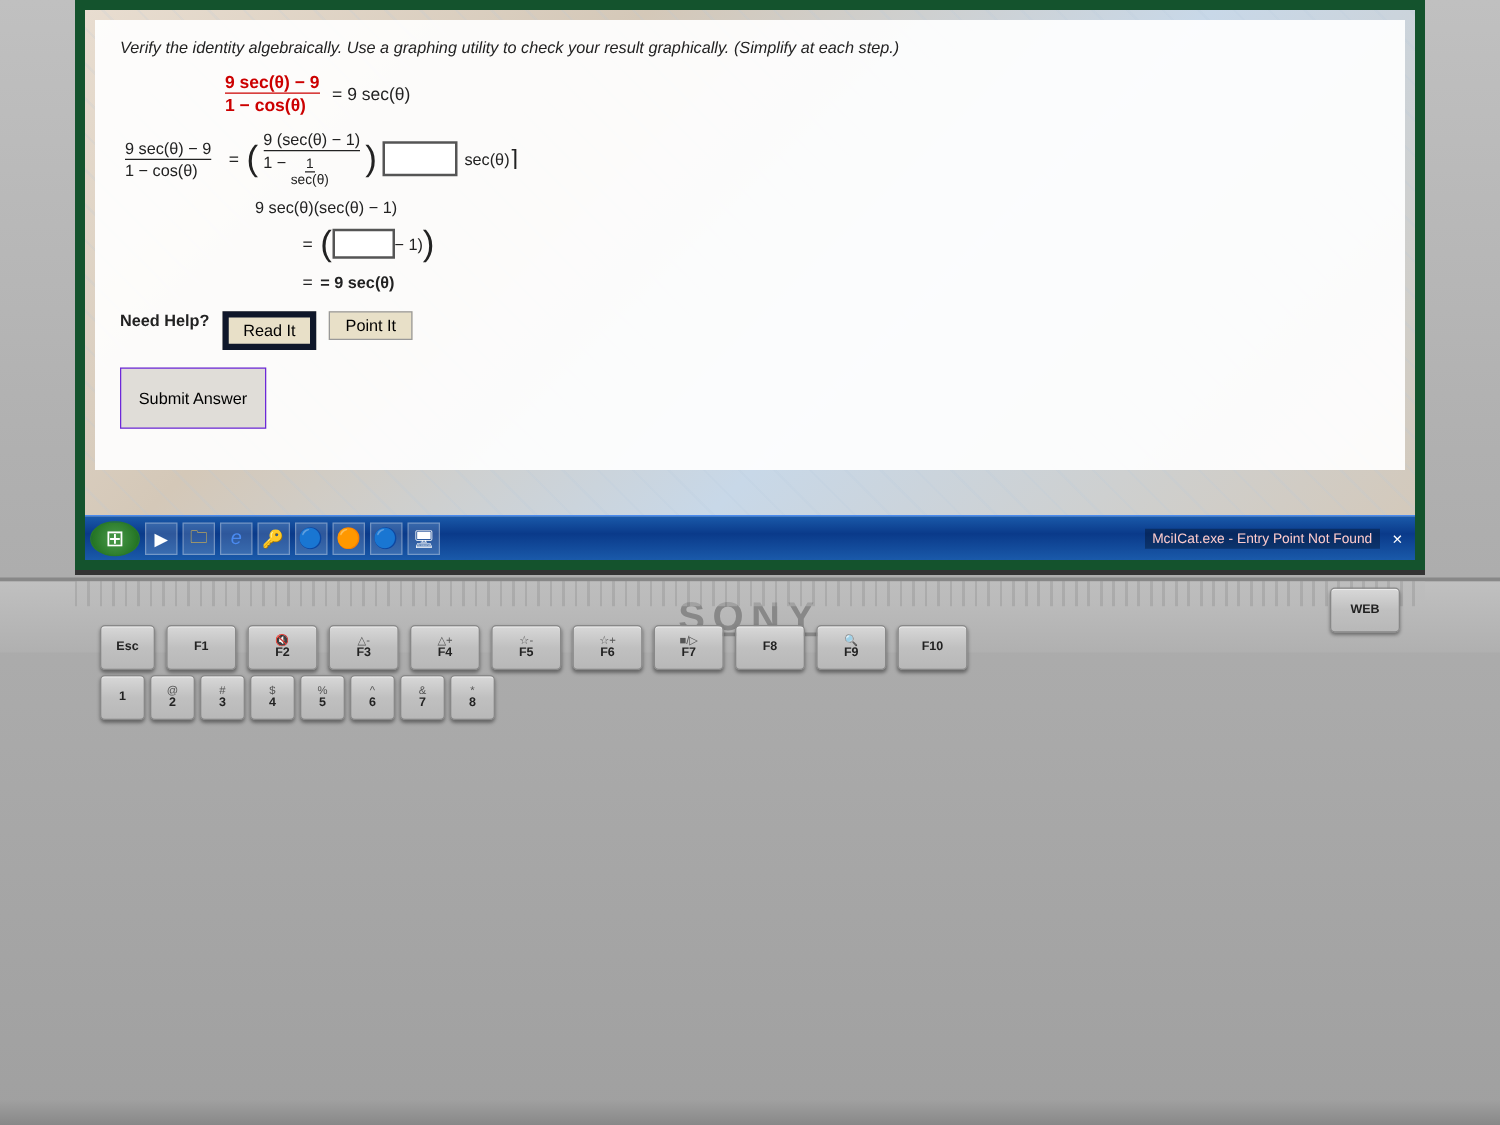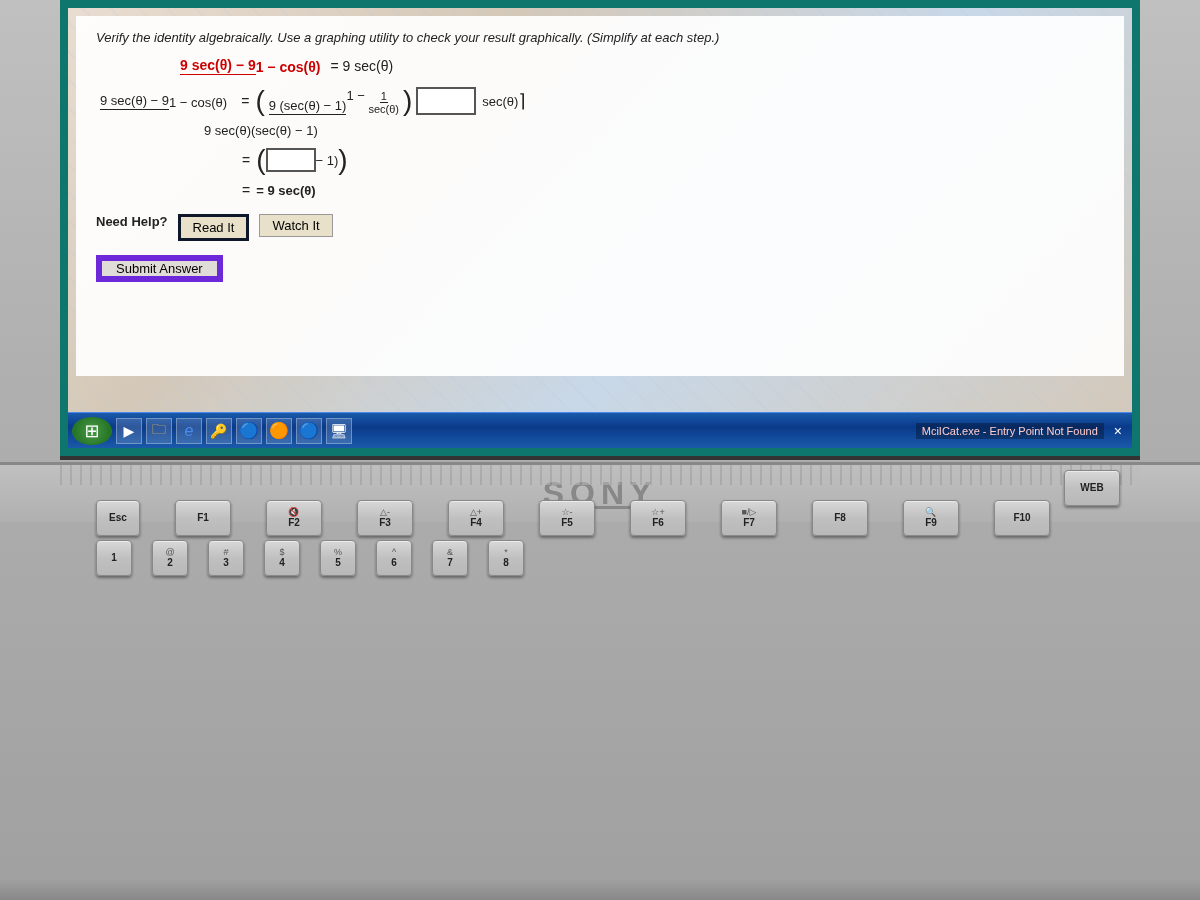--- a/index.html
+++ b/index.html
@@ -24,21 +24,21 @@
       position: absolute;
       top: 0; left: 60px; right: 60px;
       height: 460px;
       background: #2a5a8a;
       border-bottom: 4px solid #333;
     }
 
     .screen-bezel {
       position: absolute;
       top: 0; left: 0; right: 0; bottom: 0;
-      background: #0f766e;
+      background: #14532d;
       padding: 8px;
     }
 
     .screen-content {
       width: 100%;
       height: 100%;
       background: #f0ede8;
       position: relative;
       overflow: hidden;
     }
@@ -69,22 +69,22 @@
 
     .problem-title {
       font-size: 13px;
       color: #222;
       margin-bottom: 12px;
       font-style: italic;
     }
 
     .fraction {
       display: inline-flex;
-      flex-direction: row;
-      align-items: flex-end;
+      flex-direction: column;
+      align-items: flex-start;
       vertical-align: middle;
       margin: 0 4px;
     }
 
     .fraction .numerator {
       border-bottom: 1.5px solid currentColor;
       padding-bottom: 1px;
       text-align: center;
     }
 
@@ -140,38 +140,38 @@
     }
 
     .need-help-label {
       font-weight: bold;
       font-size: 13px;
       color: #222;
     }
 
     .btn-read-it {
       background: #e8e0c8;
-      border: 3px solid #0f172a;
+      border: 5px solid #0f172a;
       padding: 3px 12px;
       font-size: 13px;
       cursor: pointer;
     }
 
     .btn-watch-it {
       background: #e8e0c8;
       border: 1px solid #999;
       padding: 3px 12px;
       font-size: 13px;
       cursor: pointer;
     }
 
     .submit-answer-btn {
-      border: 6px solid #6d28d9;
+      border: 1px solid #6d28d9;
       background: #e0ddd8;
-      padding: 0 14px;
+      padding: 16px 14px;
       font-size: 13px;
       cursor: pointer;
       margin-top: 14px;
       text-align: right;
     }
 
     
     .taskbar {
       position: absolute;
       bottom: 0; left: 0; right: 0;
@@ -247,41 +247,40 @@
       align-items: center;
       justify-content: center;
       cursor: pointer;
       color: #222;
       font-size: 9px;
       font-family: Arial, sans-serif;
       min-height: 36px;
       min-width: 36px;
       padding: 2px;
       position: relative;
-      margin-left: 16px;
     }
 
     .key .key-top {
       font-size: 9px;
       line-height: 1;
       color: #555;
     }
 
     .key .key-main {
       font-size: 10px;
       font-weight: bold;
       line-height: 1.2;
     }
 
     .key-wide { min-width: 56px; }
     .key-esc { min-width: 44px; }
 
     .fn-key-row {
       display: flex;
-      gap: 19px;
+      gap: 9px;
       margin-bottom: 4px;
     }
 
   </style>
 </head>
 <body>
 
 <div class="laptop-body">
 
   <div class="screen-area">
@@ -336,21 +335,21 @@
           </div>
 
           <div class="step-row" style="margin-left: 140px; margin-top:6px;">
             <span class="equals-sign">=</span>
             <span style="font-size:13px; font-weight:bold;">= 9 sec(θ)</span>
           </div>
 
           <div class="need-help-row">
             <span class="need-help-label">Need Help?</span>
             <button class="btn-read-it">Read It</button>
-            <button class="btn-watch-it">Watch It</button>
+            <button class="btn-watch-it">Point It</button>
           </div>
 
           <div>
             <button class="submit-answer-btn">Submit Answer</button>
           </div>
 
         </div>
 
         <div class="taskbar">
           <div class="taskbar-start">

